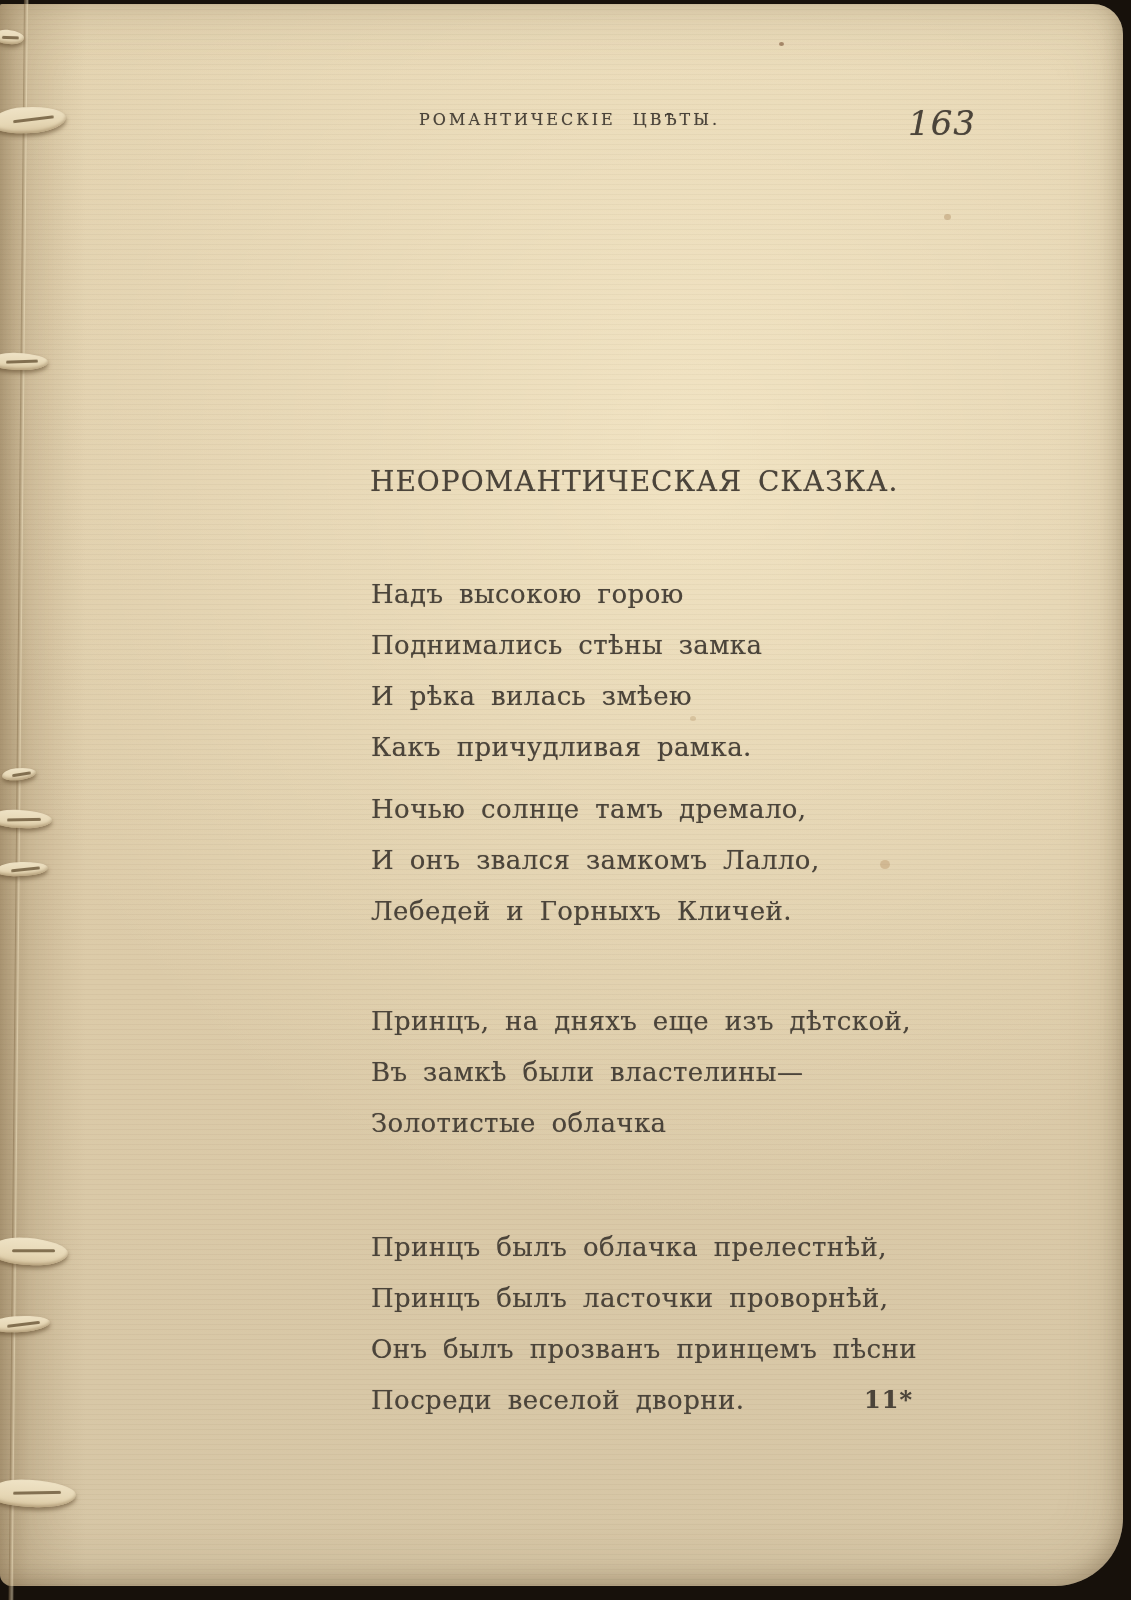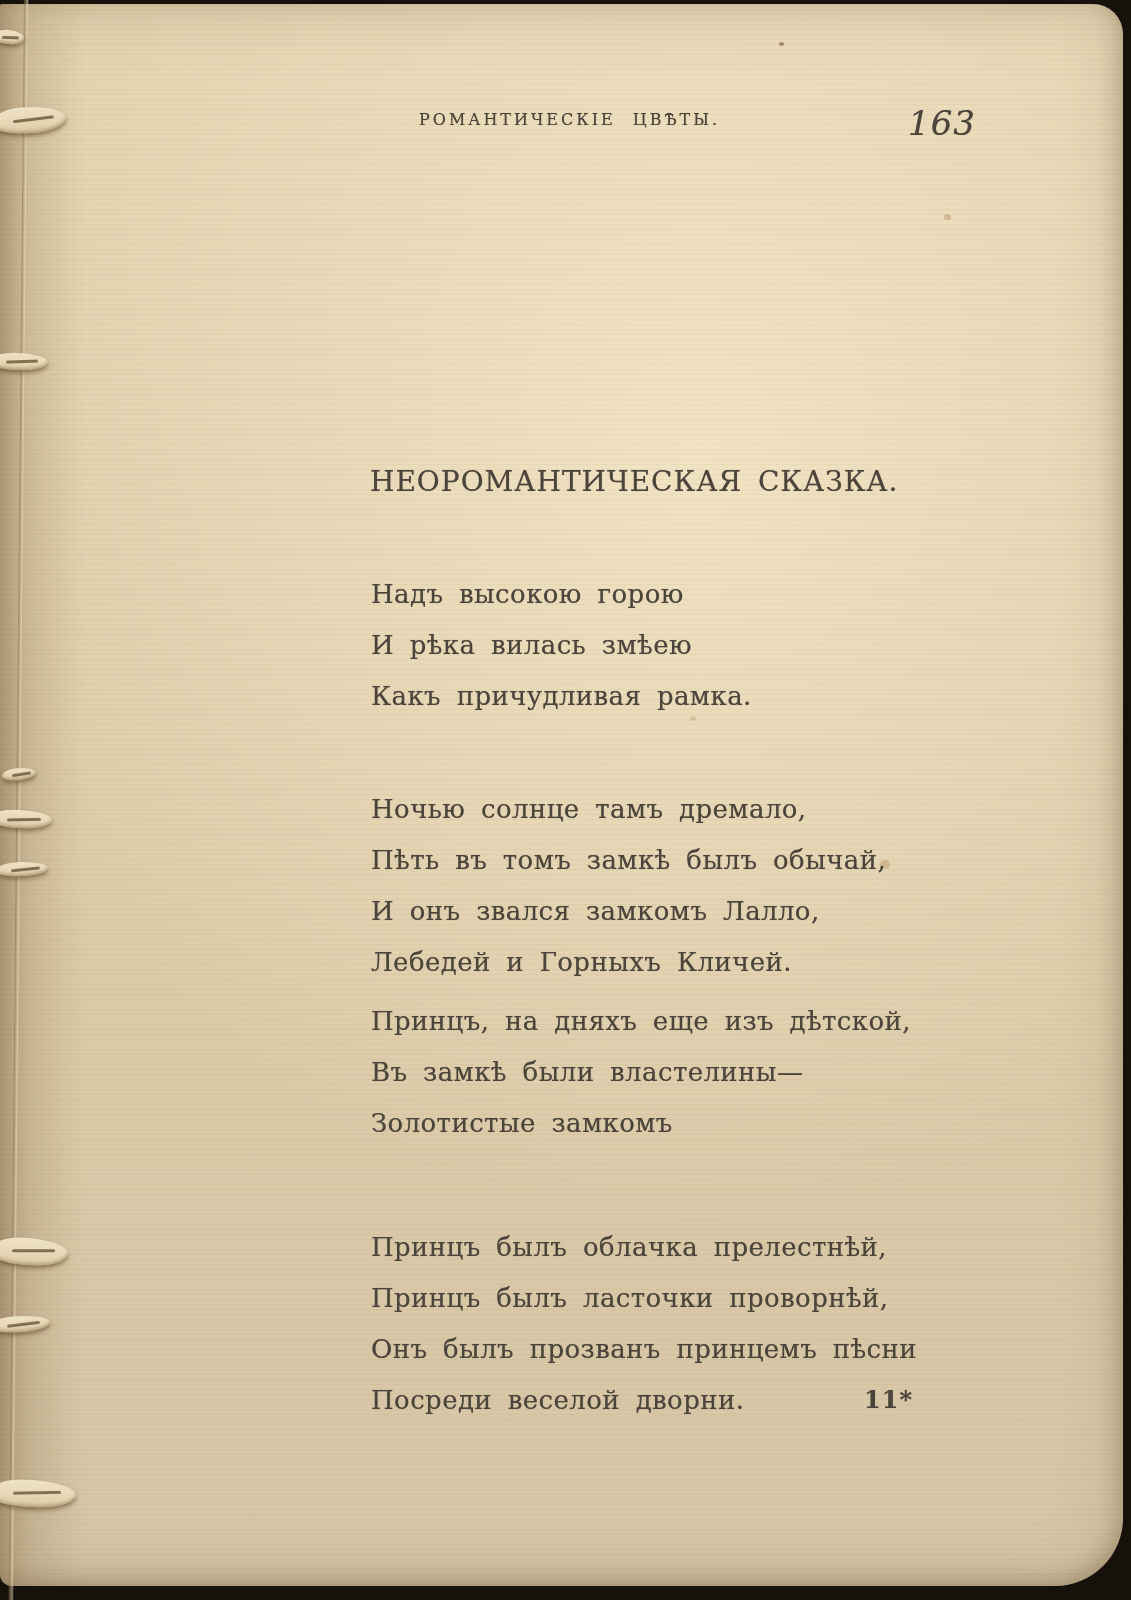--- a/index.html
+++ b/index.html
@@ -96,35 +96,35 @@
   <div class="speck" style="top:856px;left:880px;width:10px;height:9px;background:rgba(160,115,65,0.28);"></div>
   <div class="speck" style="top:712px;left:690px;width:6px;height:5px;background:rgba(150,110,60,0.22);"></div>
 
   <div class="running-title ink">РОМАНТИЧЕСКІЕ ЦВѢТЫ.</div>
   <div class="page-number ink">163</div>
 
   <h1 class="poem-title ink">НЕОРОМАНТИЧЕСКАЯ СКАЗКА.</h1>
 
   <div class="stanza stanza-1 ink">
     <div>Надъ высокою горою</div>
+    <div>Поднимались стѣны замка</div>
     <div>И рѣка вилась змѣею</div>
     <div>Какъ причудливая рамка.</div>
   </div>
 
   <div class="stanza stanza-2 ink">
     <div>Ночью солнце тамъ дремало,</div>
-    <div>Пѣть въ томъ замкѣ былъ обычай,</div>
     <div>И онъ звался замкомъ Лалло,</div>
     <div>Лебедей и Горныхъ Кличей.</div>
   </div>
 
   <div class="stanza stanza-3 ink">
     <div>Принцъ, на дняхъ еще изъ дѣтской,</div>
     <div>Въ замкѣ были властелины—</div>
-    <div>Золотистые замкомъ</div>
+    <div>Золотистые облачка</div>
   </div>
 
   <div class="stanza stanza-4 ink">
     <div>Принцъ былъ облачка прелестнѣй,</div>
     <div>Принцъ былъ ласточки проворнѣй,</div>
     <div>Онъ былъ прозванъ принцемъ пѣсни</div>
     <div>Посреди веселой дворни.</div>
   </div>
 
   <div class="signature ink">11*</div>

